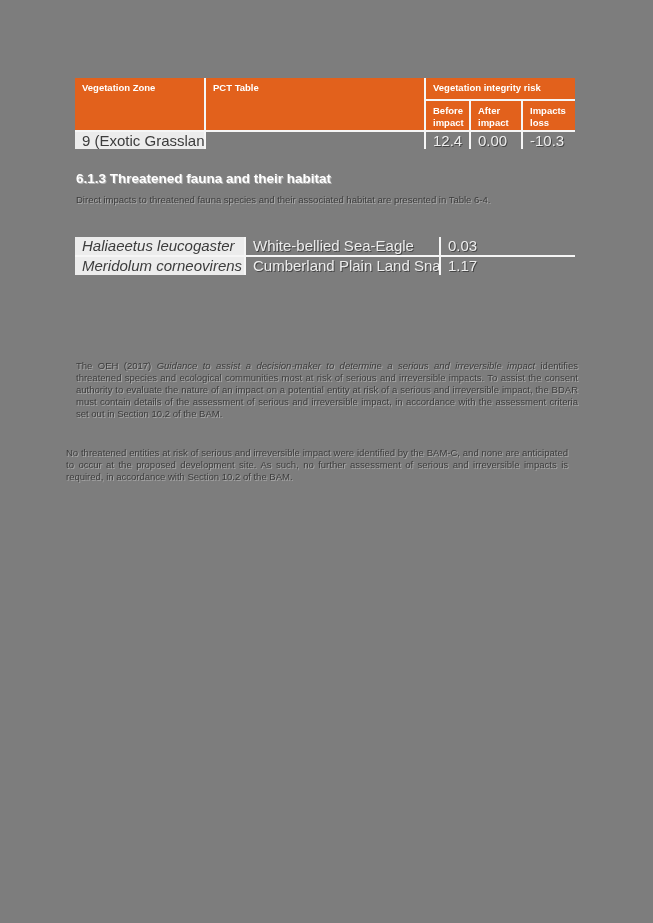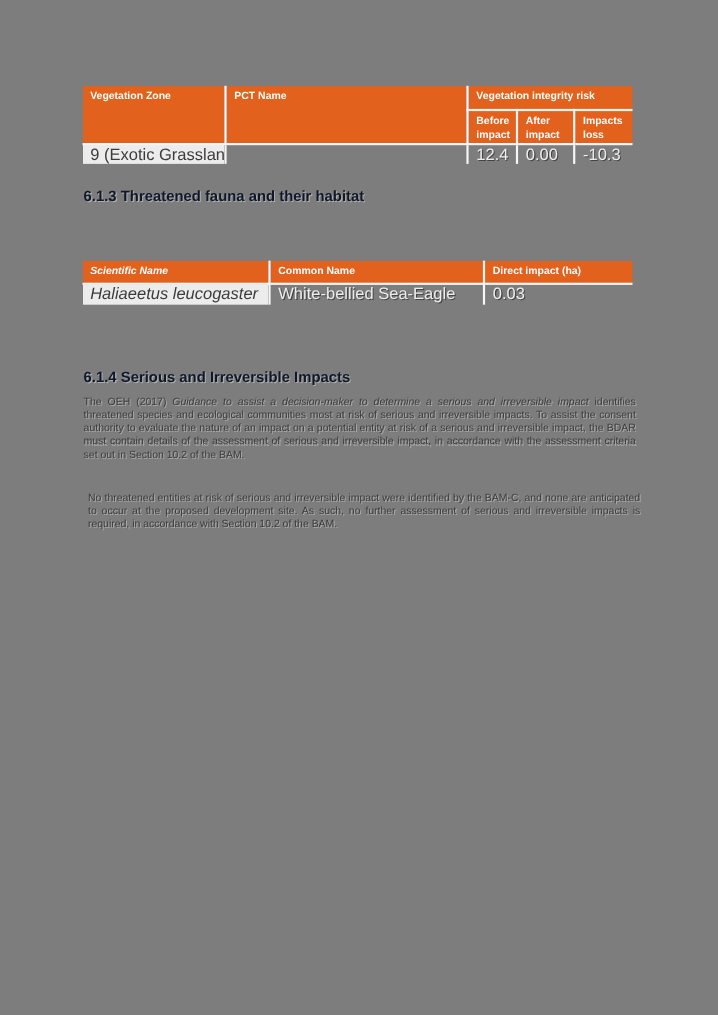--- a/index.html
+++ b/index.html
@@ -51,21 +51,21 @@
   }
   .cell-nofill{
     background:transparent;
     color:#ededed;
     text-shadow:1px 1px 0 #454545;
   }
   .italic{font-style:italic;}
 
   
   .heading{
-    color:#0f172a;
+    color:#ffffff;
     font-size:13.5px;
     font-weight:bold;
     text-shadow:1px 1px 0 rgba(255,255,255,0.38);
     white-space:nowrap;
   }
   .body-text{
     color:#3c3c3c;
     font-size:9.5px;
     line-height:12px;
     text-shadow:1px 1px 0 rgba(255,255,255,0.35);
@@ -102,65 +102,65 @@
     <colgroup>
       <col style="width:130px">
         <col style="width:220px">
       <col style="width:45px">
         <col style="width:52px">
         <col style="width:53px">
     </colgroup>
     <tbody>
         <tr class="h1">
       <th rowspan="2">Vegetation Zone</th>
-      <th rowspan="2">PCT Name</th>
+      <th rowspan="2">PCT Table</th>
       <th colspan="3">Vegetation integrity risk</th>
     </tr>
     <tr class="h2">
       <th>Before impact</th>
       <th>After impact</th>
       <th>Impacts loss</th>
     </tr>
     <tr class="data">
       <td class="cell-light">9 (Exotic Grassland)</td>
       <td class="cell-nofill"></td>
       <td class="cell-nofill">12.4</td>
       <td class="cell-nofill">0.00</td>
       <td class="cell-nofill">-10.3</td>
     </tr>
   </tbody>
     </table>
 
   <div class="heading abs" style="left:76px; top:171px;">6.1.3 Threatened fauna and their habitat</div>
 
+  <div class="body-text abs" style="left:76px; top:194px;">Direct impacts to threatened fauna species and their associated habitat are presented in Table 6-4.</div>
 
 
   <table class="fauna-table abs" style="left:75px; top:237px;">
     <colgroup>
       <col style="width:170px">
         <col style="width:195px">
         <col style="width:135px">
     </colgroup>
     <tbody>
-        <tr class="head">
-      <th class="italic">Scientific Name</th>
-      <th>Common Name</th>
-      <th>Direct impact (ha)</th>
-    </tr>
     <tr class="row">
       <td class="cell-light italic">Haliaeetus leucogaster</td>
       <td class="cell-nofill">White-bellied Sea-Eagle</td>
       <td class="cell-nofill">0.03</td>
     </tr>
+    <tr class="row">
+      <td class="cell-light italic">Meridolum corneovirens</td>
+      <td class="cell-nofill">Cumberland Plain Land Snail</td>
+      <td class="cell-nofill">1.17</td>
+    </tr>
   </tbody>
     </table>
 
-  <div class="heading abs" style="left:76px; top:335px;">6.1.4 Serious and Irreversible Impacts</div>
 
   <div class="body-text abs" style="left:76px; top:360px;">
     <span>The OEH (2017) </span><span class="italic">Guidance to assist a decision-maker to determine a serious and irreversible impact</span><span> identifies threatened species and ecological communities most at risk of serious and irreversible impacts. To assist the consent authority to evaluate the nature of an impact on a potential entity at risk of a serious and irreversible impact, the BDAR must contain details of the assessment of serious and irreversible impact, in accordance with the assessment criteria set out in Section 10.2 of the BAM.</span>
   </div>
 
-  <div class="body-text abs" style="left:80px; top:447px;">No threatened entities at risk of serious and irreversible impact were identified by the BAM-C, and none are anticipated to occur at the proposed development site. As such, no further assessment of serious and irreversible impacts is required, in accordance with Section 10.2 of the BAM.</div>
+  <div class="body-text abs" style="left:66px; top:447px;">No threatened entities at risk of serious and irreversible impact were identified by the BAM-C, and none are anticipated to occur at the proposed development site. As such, no further assessment of serious and irreversible impacts is required, in accordance with Section 10.2 of the BAM.</div>
 
   <div class="page-number abs" style="left:553px; top:877px;margin-left:14px;">104</div>
 
 </div>
 
 </body></html>

